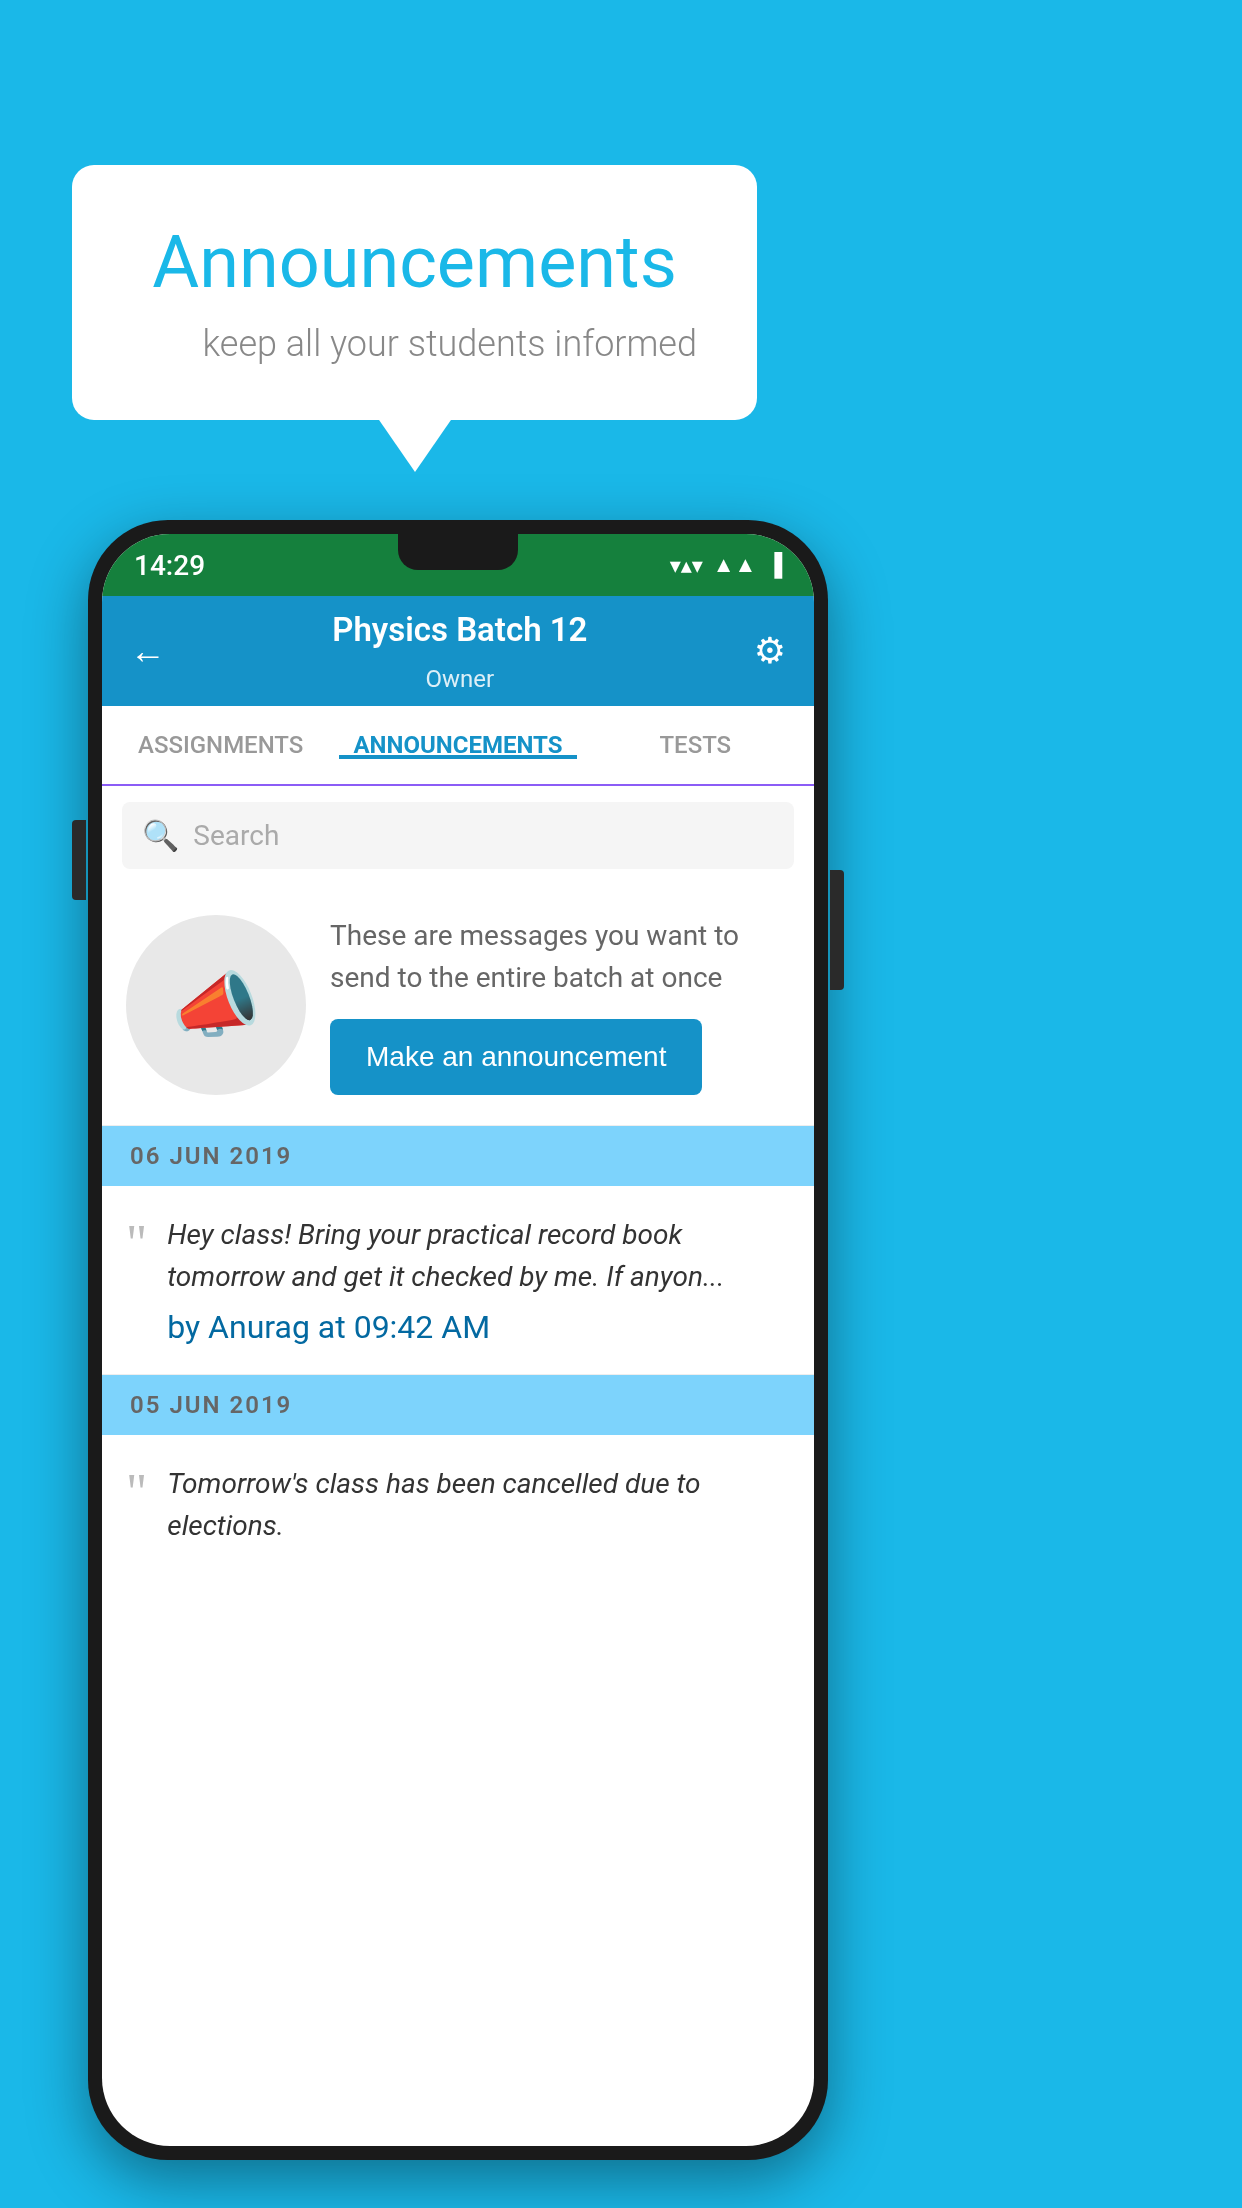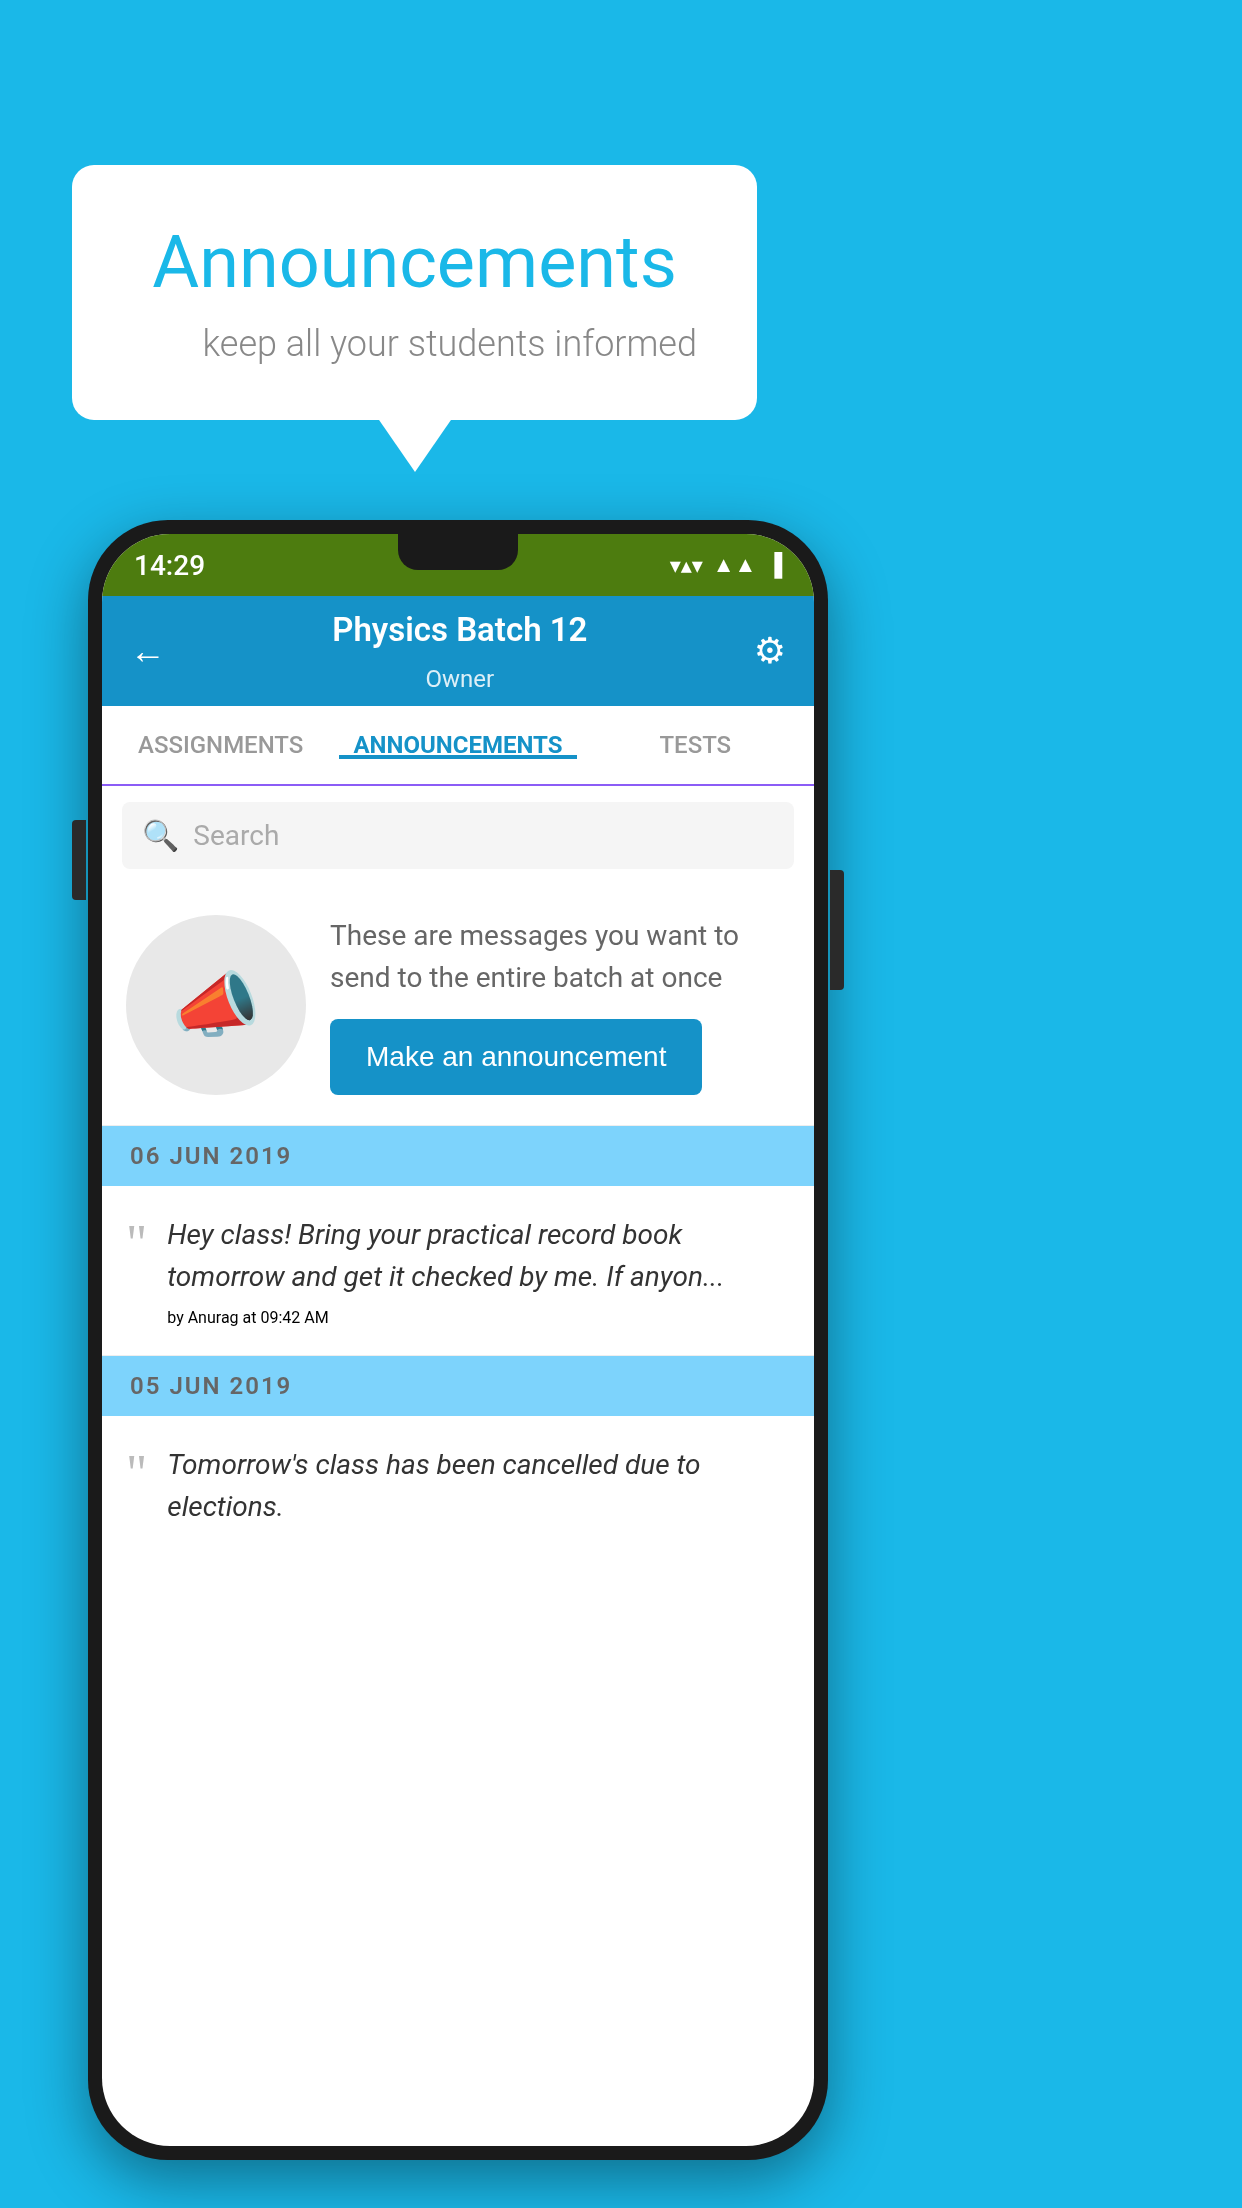--- a/index.html
+++ b/index.html
@@ -102,21 +102,21 @@
       top: 350px;
       width: 14px;
       height: 120px;
       background: #2a2a2a;
       border-radius: 0 4px 4px 0;
     }
 
     
     .status-bar {
       height: 62px;
-      background: #4d7c0f;
+      background: #15803d;
       display: flex;
       align-items: center;
       justify-content: space-between;
       padding: 0 32px;
       border-radius: 68px 68px 0 0;
     }
 
     .status-time {
       color: white;
       font-size: 28px;
@@ -328,22 +328,22 @@
 
     .announcement-text {
       font-size: 28px;
       color: #333;
       font-style: italic;
       line-height: 1.5;
       margin-bottom: 10px;
     }
 
     .announcement-author {
-      font-size: 16px;
-      color: #000000;
+      font-size: 32px;
+      color: #0369a1;
     }
 
     
     .announcement-item-partial {
       background: white;
       display: flex;
       align-items: flex-start;
       padding: 28px 24px;
       gap: 20px;
     }

